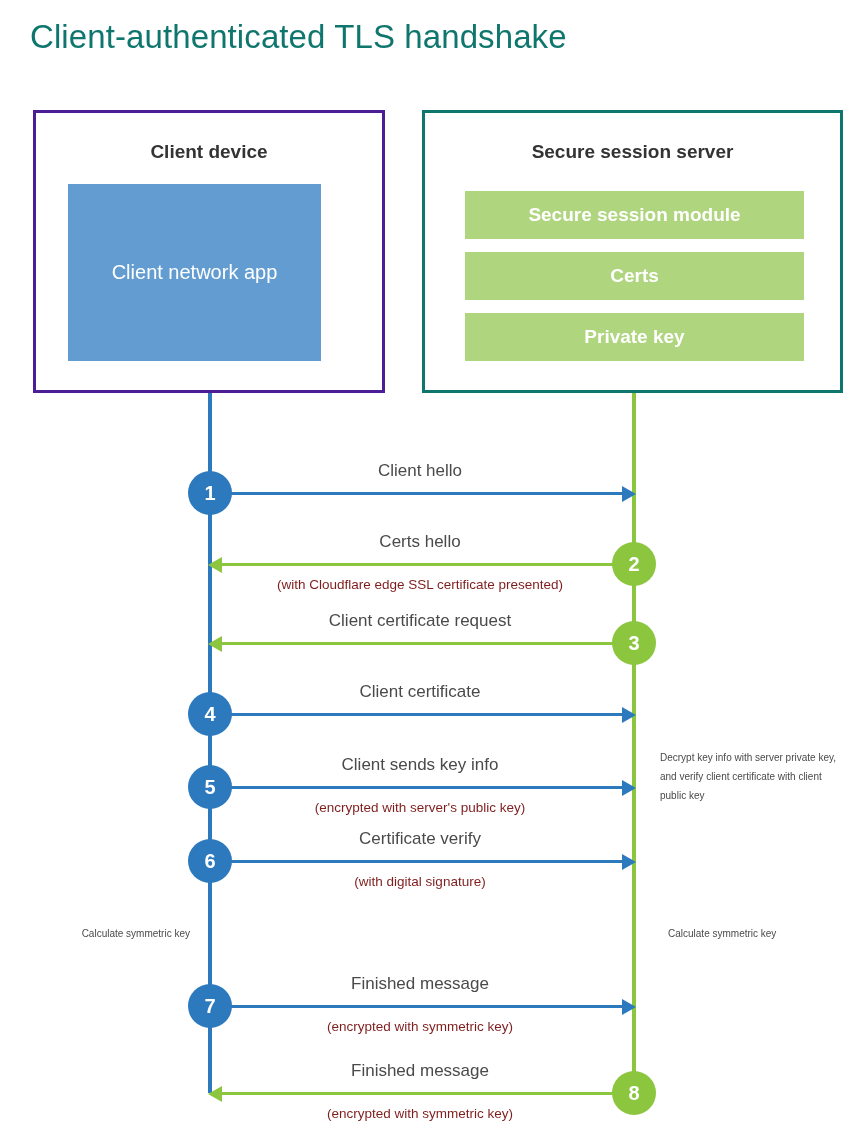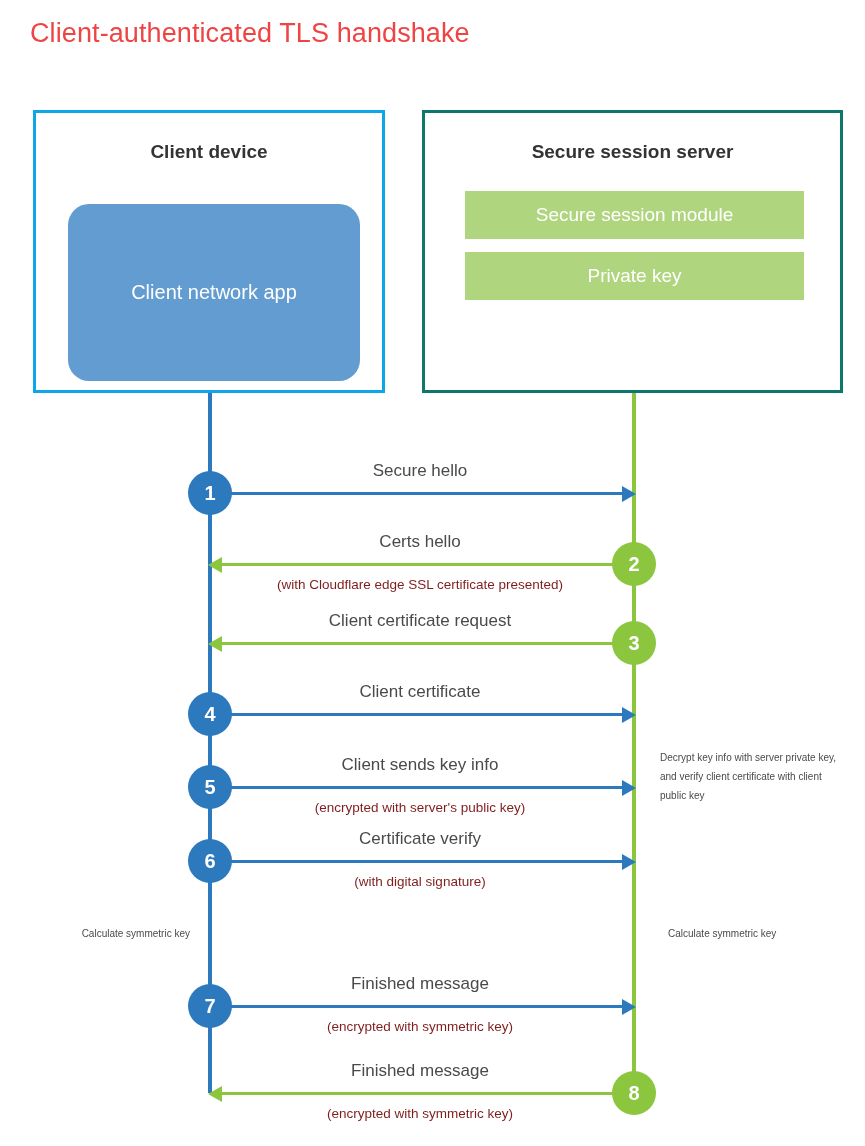--- a/index.html
+++ b/index.html
@@ -19,39 +19,39 @@
     width: 865px;
     height: 1146px;
     background: #ffffff;
   }
 
   
   .page-title {
     position: absolute;
     left: 30px;
     top: 18px;
-    font-size: 27px;
+    font-size: 33px;
     font-weight: 400;
-    color: #ef4444;
+    color: #0f766e;
     letter-spacing: 0.1px;
     white-space: nowrap;
   }
 
   
   .party-box {
     position: absolute;
     background: #ffffff;
     box-sizing: border-box;
   }
   .party-box.client {
     left: 33px;
     top: 110px;
     width: 352px;
     height: 283px;
-    border: 3px solid #0ea5e9;
+    border: 3px solid #4c1d95;
   }
   .party-box.server {
     left: 422px;
     top: 110px;
     width: 421px;
     height: 283px;
     border: 3px solid #0f766e;
   }
   .party-title {
     position: absolute;
@@ -60,39 +60,39 @@
     top: 28px;
     text-align: center;
     font-size: 19px;
     font-weight: bold;
     color: #333333;
   }
 
   .client-app-block {
     position: absolute;
     left: 32px;
-    top: 91px;
-    width: 292px;
+    top: 71px;
+    width: 253px;
     height: 177px;
     background: #629cd0;
     color: #ffffff;
     font-size: 20px;
     line-height: 27px;
     display: flex;
     align-items: center;
     justify-content: center;
     text-align: center;
-    border-radius: 21px;
   }
 
   .server-bars {
     position: absolute;
     left: 40px;
     top: 78px;
     width: 339px;
+    font-weight: bold;
   }
   .server-bar {
     height: 48px;
     background: #b0d57f;
     color: #ffffff;
     font-size: 19px;
     display: flex;
     align-items: center;
     justify-content: center;
     margin-bottom: 13px;
@@ -215,29 +215,30 @@
 
   <div class="party-box client">
     <div class="party-title">Client device</div>
     <div class="client-app-block">Client network app</div>
   </div>
 
   <div class="party-box server">
     <div class="party-title">Secure session server</div>
     <div class="server-bars">
       <div class="server-bar">Secure session module</div>
+      <div class="server-bar">Certs</div>
       <div class="server-bar">Private key</div>
     </div>
   </div>
 
   <div class="lifeline client-line"></div>
   <div class="lifeline server-line"></div>
 
   <div class="msg" style="top:493px;">
-    <div class="msg-label">Secure hello</div>
+    <div class="msg-label">Client hello</div>
     <div class="msg-line ltr"></div>
     <div class="arrow-head right"></div>
     <div class="step-circle blue">1</div>
   </div>
 
   <div class="msg" style="top:564px;">
     <div class="msg-label">Certs hello</div>
     <div class="msg-line rtl"></div>
     <div class="arrow-head left"></div>
     <div class="msg-sublabel">(with Cloudflare edge SSL certificate presented)</div>

